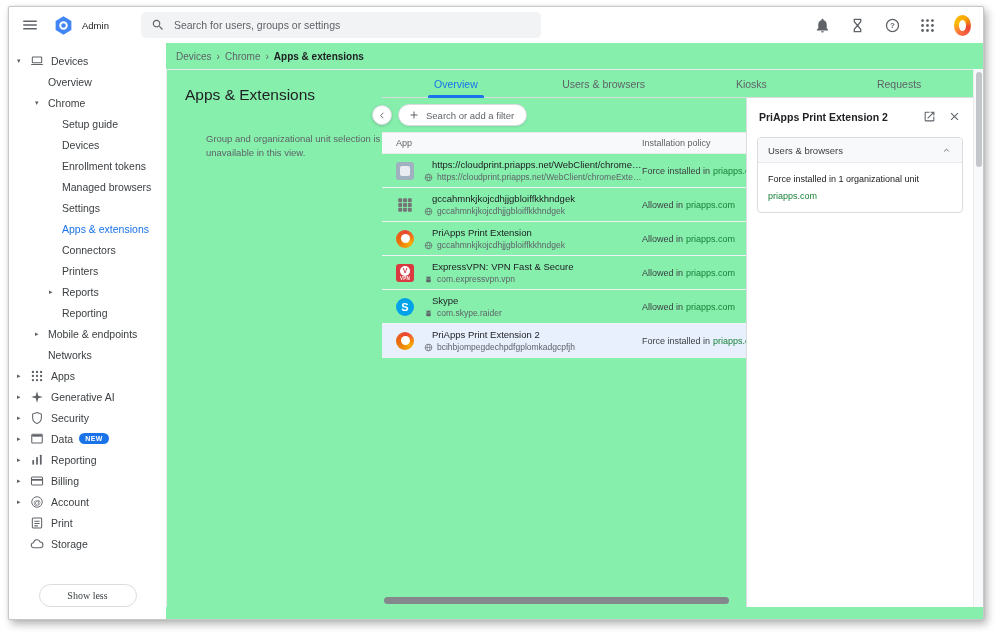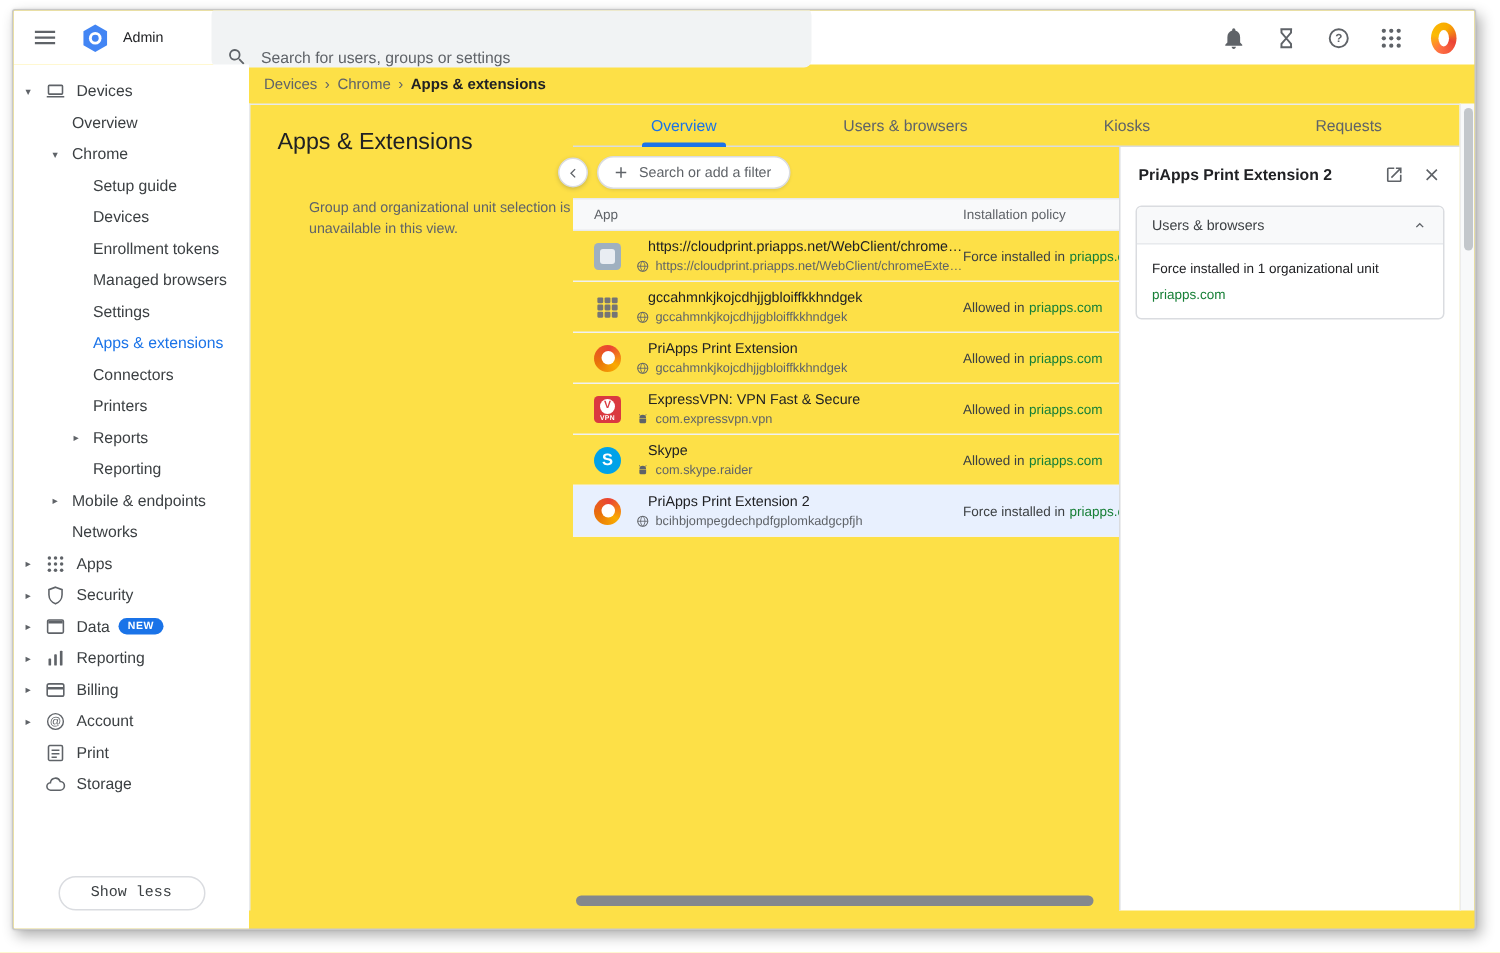--- a/index.html
+++ b/index.html
@@ -1,29 +1,29 @@
 <!DOCTYPE html>
 <html><head>
 <meta charset="utf-8">
 <style>
   * { box-sizing: border-box; margin: 0; padding: 0; }
   html,body { width: 1000px; height: 635px; background: #fff;
     font-family: "Liberation Sans", "DejaVu Sans", sans-serif; }
   .window { position: absolute; left: 8px; top: 6px; width: 976px; height: 614px;
-    background: #fde047; border: 1px solid #c8c8c8; border-radius: 2px; overflow: hidden;
+    background: #86efac; border: 1px solid #c8c8c8; border-radius: 2px; overflow: hidden;
     box-shadow: 3px 4px 9px rgba(0,0,0,.30), 0 0 2px rgba(0,0,0,.12); }
 
   
   .topbar { height: 36px; display: flex; align-items: center; padding: 0 12px; background: #fff; }
   .hamburger { width: 18px; height: 18px; display: inline-flex; cursor: pointer; }
   .hamburger svg { width: 18px; height: 18px; }
   .logo { width: 21px; height: 21px; margin-left: 14px; display: inline-flex; }
   .logo svg { width: 21px; height: 21px; }
   .app-name { margin-left: 8px; font-size: 13.5px; color: #5f6368; }
-  .search { display: flex; align-items: flex-end; height: 40px; width: 400px; margin-left: 32px;
+  .search { display: flex; align-items: center; height: 26px; width: 400px; margin-left: 32px;
     background: #f1f3f4; border-radius: 5px; padding: 0 10px; }
   .search .s-ic { width: 14px; height: 14px; display: inline-flex; margin-right: 9px; }
   .search .s-ic svg { width: 14px; height: 14px; }
   .search input { flex: 1; border: 0; outline: 0; background: transparent; font-size: 10.5px; color: #202124;
     font-family: inherit; }
   .search input::placeholder { color: #5f6368; }
   .top-icons { margin-left: auto; display: flex; align-items: center; gap: 18px; }
   .t-icn { width: 17px; height: 17px; display: inline-flex; align-items: center; justify-content: center; cursor: pointer; }
   .t-icn svg { width: 17px; height: 17px; }
   .ic-avatar { width: 21px; height: 21px; border-radius: 50%; display: inline-block; position: relative;
@@ -41,21 +41,21 @@
   .side-item.lvl2 { padding-left: 40px; }
   .side-item .arrow { width: 13px; flex: none; font-size: 7px; color: #5f6368; }
   .s-icon { width: 14px; height: 14px; margin-right: 7px; flex: none; display: inline-flex; }
   .s-icon svg { width: 14px; height: 14px; }
   .s-label { white-space: nowrap; }
   .side-item.sel .s-label { color: #1a73e8; }
   .s-badge { background: #1a73e8; color: #fff; font-size: 7px; font-weight: bold; letter-spacing: .4px;
     padding: 2px 6px; border-radius: 8px; margin-left: 6px; }
   .show-less { position: absolute; bottom: 14px; left: 50%; transform: translateX(-50%);
     width: 98px; padding: 5px 0; text-align: center; border: 1px solid #dadce0; border-radius: 14px;
-    background: #fff; font-size: 10px; color: #3c4043; cursor: pointer; font-family: Liberation Mono, monospace; }
+    background: #fff; font-size: 10px; color: #3c4043; cursor: pointer; font-family: Liberation Serif, serif; }
 
   
   .right-wrap { flex: 1; display: flex; flex-direction: column; min-width: 0; }
   .breadcrumb { height: 26px; display: flex; align-items: center; padding-left: 10px; font-size: 10px; }
   .bc-item { color: #5f6368; cursor: pointer; }
   .bc-item.last { color: #202124; font-weight: bold; cursor: default; }
   .bc-sep { margin: 0 5px; color: #5f6368; }
   .inner-row { flex: 1; display: flex; min-height: 0; margin-bottom: 14px; }
   .main-card { flex: 1; display: flex; min-width: 0; border-left: 1px solid #e8eaed; border-top: 1px solid #e8eaed; }
 
@@ -322,20 +322,30 @@
                 </g>
               </svg>
             </span>
     <span class="s-label">Apps</span>
 
   </div>
           <div class="side-item lvl0">
     <span class="arrow">▸</span>
     <span class="s-icon">
               <svg viewBox="0 0 24 24">
+                <path fill="#5f6368" d="M12 2l2.2 7.8L22 12l-7.8 2.2L12 22l-2.2-7.8L2 12l7.8-2.2z"></path>
+              </svg>
+            </span>
+    <span class="s-label">Generative AI</span>
+
+  </div>
+          <div class="side-item lvl0">
+    <span class="arrow">▸</span>
+    <span class="s-icon">
+              <svg viewBox="0 0 24 24">
                 <path fill="none" stroke="#5f6368" stroke-width="1.8" d="M12 2.5l7.5 2.8v5.9c0 4.6-3.2 8.9-7.5 10.3-4.3-1.4-7.5-5.7-7.5-10.3V5.3z"></path>
               </svg>
             </span>
     <span class="s-label">Security</span>
 
   </div>
           <div class="side-item lvl0">
     <span class="arrow">▸</span>
     <span class="s-icon">
               <svg viewBox="0 0 24 24">

